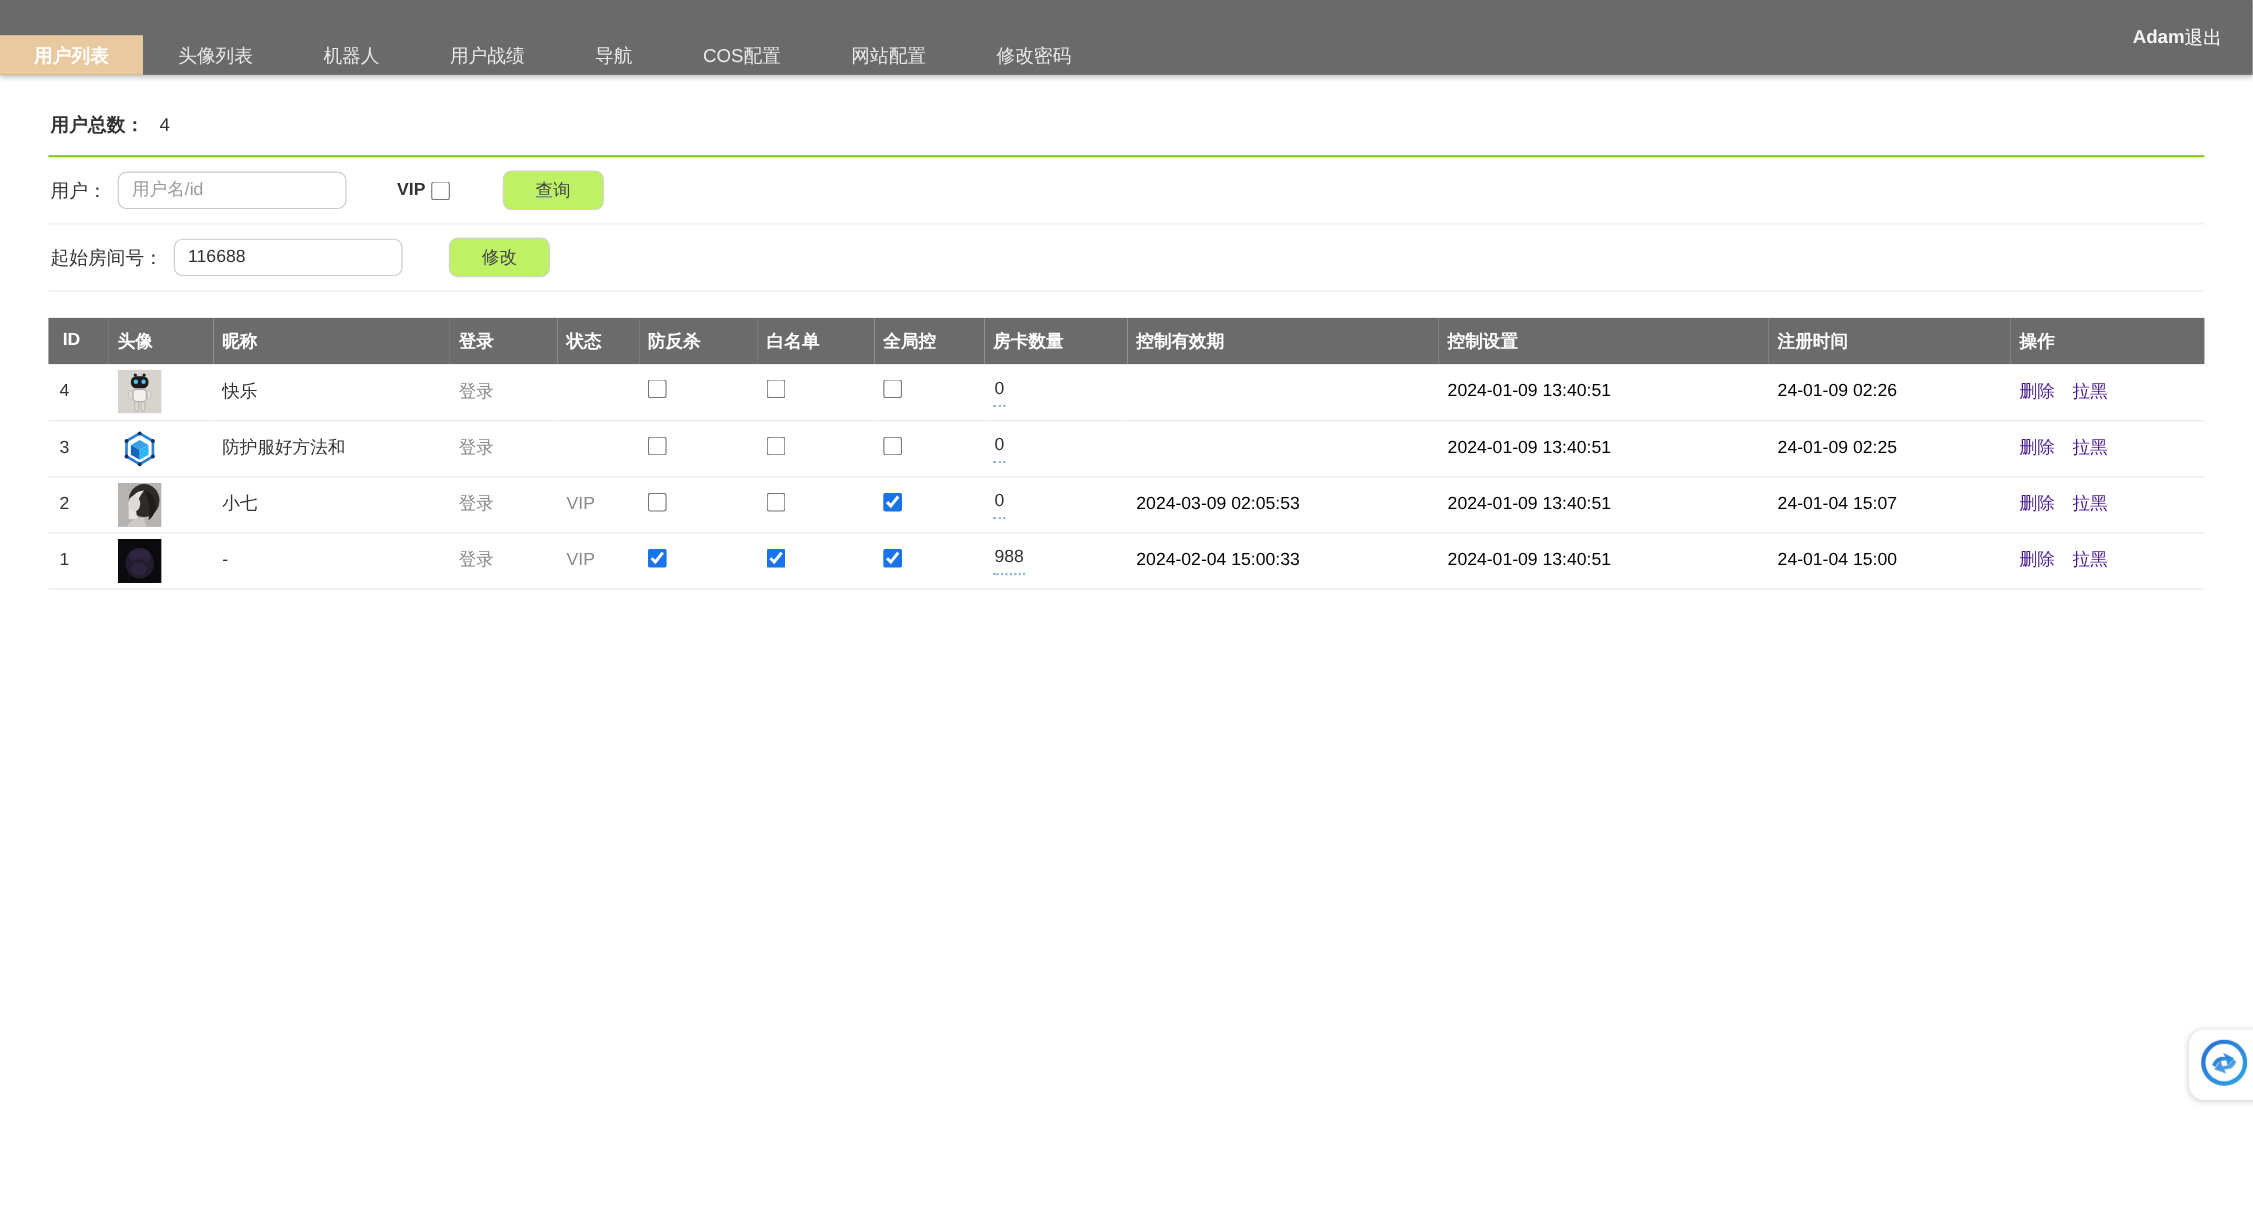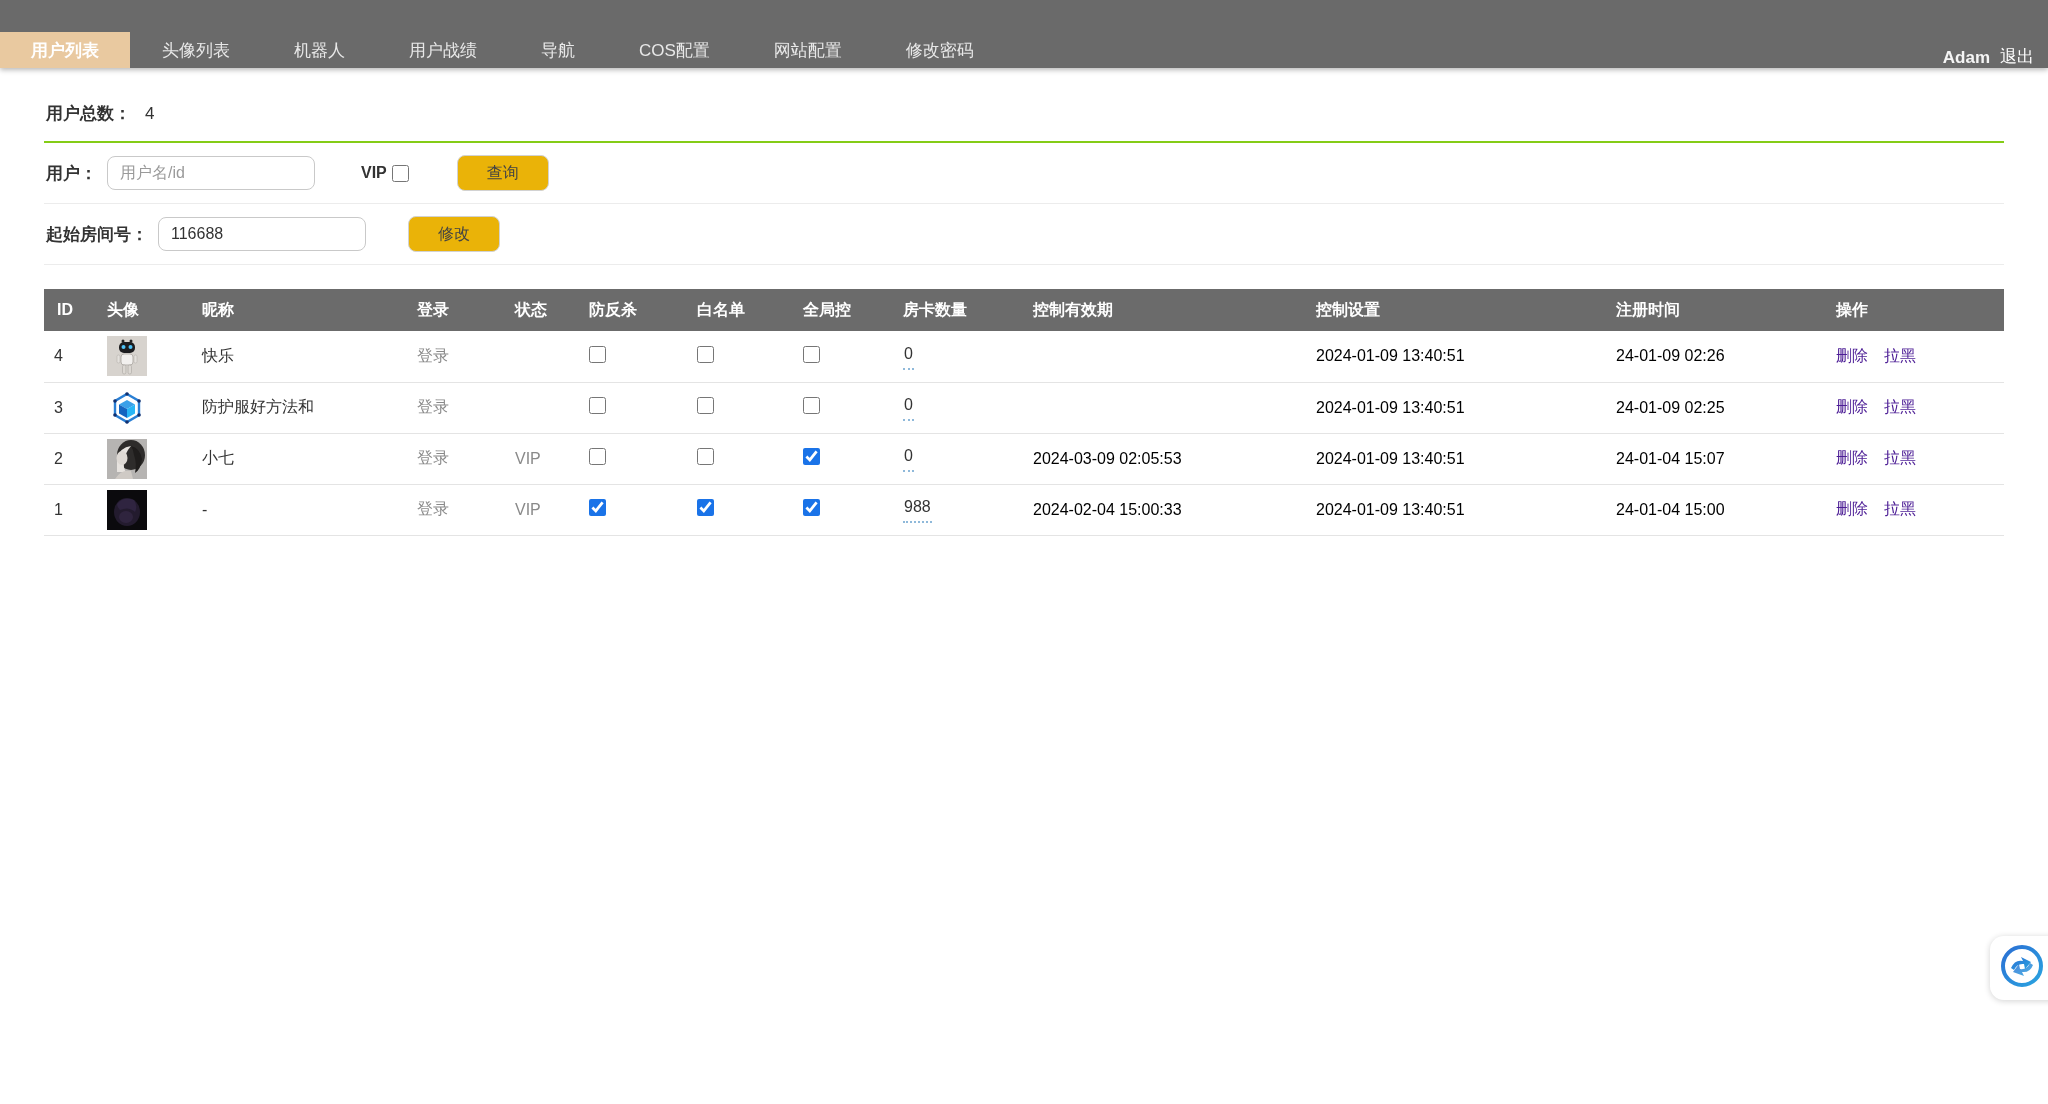--- a/index.html
+++ b/index.html
@@ -3,38 +3,38 @@
 <meta charset="utf-8">
 <style>
   * { margin:0; padding:0; box-sizing:border-box; }
   html,body { width:2048px; height:1104px; background:#fff; font-family:"Liberation Sans","DejaVu Sans",sans-serif; overflow:hidden; }
 
   
   .navbar { height:68px; background:#6a6a6a; display:flex; align-items:stretch; box-shadow:0 2px 5px rgba(0,0,0,.28); position:relative; z-index:5; }
   .nav-tabs { display:flex; align-items:stretch; }
   .nav-tab { display:flex; align-items:center; padding:0 32px; color:#e8e8e8; font-size:17px; cursor:pointer;margin-top:32px; }
   .nav-tab.active { background:#e9c9a0; color:#fff; font-weight:bold; padding:0 31px; }
-  .nav-right { margin-left:auto; display:flex; align-items:flex-end; gap:10px; padding-right:14px; }
+  .nav-right { margin-left:auto; display:flex; align-items:center; gap:0; padding-right:28px; }
   .nav-user { color:#f5f5f5; font-size:17px; font-weight:bold; }
   .nav-logout { color:#ffffff; font-size:17px; cursor:pointer; text-decoration:none; }
 
   
   .content { margin:0 44px; padding-top:22px; }
   .summary-row { display:flex; align-items:center; padding:12px 2px 16px 2px; border-bottom:2px solid #84cc16; }
   .summary-label { font-weight:bold; color:#333; font-size:17px; }
   .summary-value { margin-left:14px; color:#333; font-size:17px; }
 
   .filter-row { display:flex; align-items:center; padding:12px 2px; border-bottom:1px solid #ececec; }
-  .filter-label { font-weight:bold; color:#333; font-size:17px; margin-right:10px; white-space:nowrap; }
+  .filter-label { font-weight:normal; color:#333; font-size:17px; margin-right:10px; white-space:nowrap; }
   .text-input { height:34px; width:208px; border:1px solid #c9c9c9; border-radius:8px; padding:0 12px; font-size:16px; color:#333; outline:none; font-family:inherit; }
   .text-input::placeholder { color:#9a9a9a; }
   .vip-wrap { display:flex; align-items:center; margin-left:46px; gap:5px; }
   .vip-label { font-weight:bold; color:#333; font-size:16px; }
   input[type="checkbox"] { width:17px; height:17px; accent-color:#1a73e8; cursor:pointer; }
-  .btn { height:36px; min-width:92px; background:#eab308; border:1px solid #d2d2d2; border-radius:8px; color:#444; font-size:16px; cursor:pointer; font-family:inherit; padding:0 22px; }
+  .btn { height:36px; min-width:92px; background:#bef264; border:1px solid #d2d2d2; border-radius:8px; color:#444; font-size:16px; cursor:pointer; font-family:inherit; padding:0 22px; }
   .btn.search { margin-left:48px; }
   .btn.modify { margin-left:42px;text-align:center; }
 
   
   table { width:100%; border-collapse:collapse; table-layout:fixed; margin-top:24px; }
   thead th { background:#6b6b6b; color:#fff; font-size:16px; font-weight:bold; text-align:left; height:42px; padding:0 8px; }
   thead th:first-child { padding-left:13px; }
   tbody td { border-bottom:1px solid #e4e4e4; height:51px; padding:4px 8px; font-size:16px; color:#333; vertical-align:middle; }
   tbody td:first-child { padding-left:10px; }
   .gray-link { color:#8a8a8a; cursor:pointer; }

